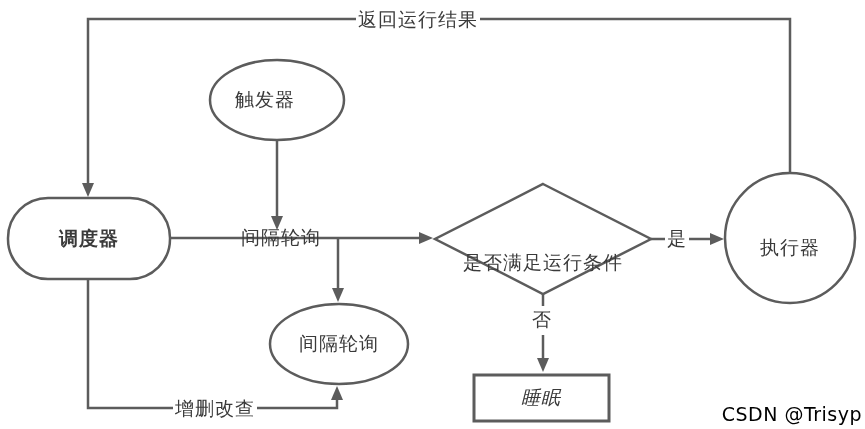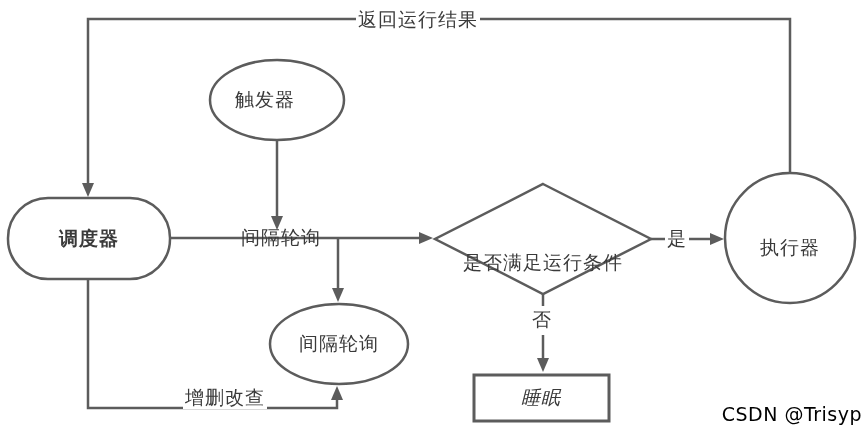--- a/index.html
+++ b/index.html
@@ -99,17 +99,17 @@
   <div class="lbl" style="left:89px; top:239px;font-weight:bold;">调度器</div>
   <div class="lbl" style="left:543px; top:240px;margin-top:23px;">是否满足运行条件</div>
   <div class="lbl" style="left:790px; top:248px;">执行器</div>
   <div class="lbl" style="left:339px; top:344px;">间隔轮询</div>
   <div class="lbl" style="left:541px; top:398px;font-style:italic;">睡眠</div>
 
   <div class="lbl on-line" style="left:418px; top:20px;">返回运行结果</div>
   <div class="lbl no-bg" style="left:281px; top:238px;">间隔轮询</div>
   <div class="lbl on-line" style="left:677px; top:239px;">是</div>
   <div class="lbl on-line" style="left:542px; top:320px;">否</div>
-  <div class="lbl on-line" style="left:215px; top:398px;margin-left:10px;">增删改查</div>
+  <div class="lbl on-line" style="left:215px; top:409px;">增删改查</div>
 
   <div class="watermark">CSDN @Trisyp</div>
 
 </div>
 
 </body></html>

